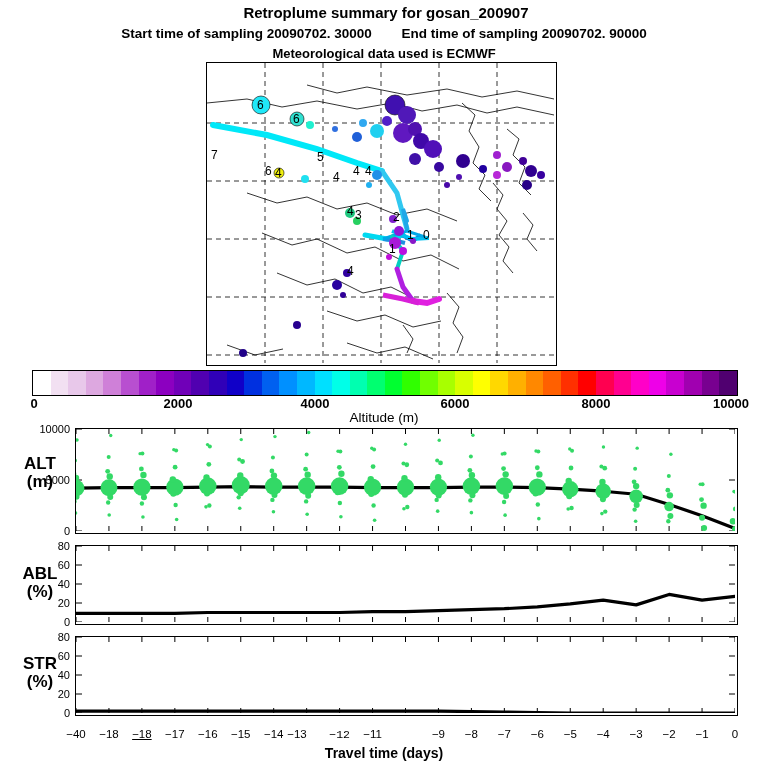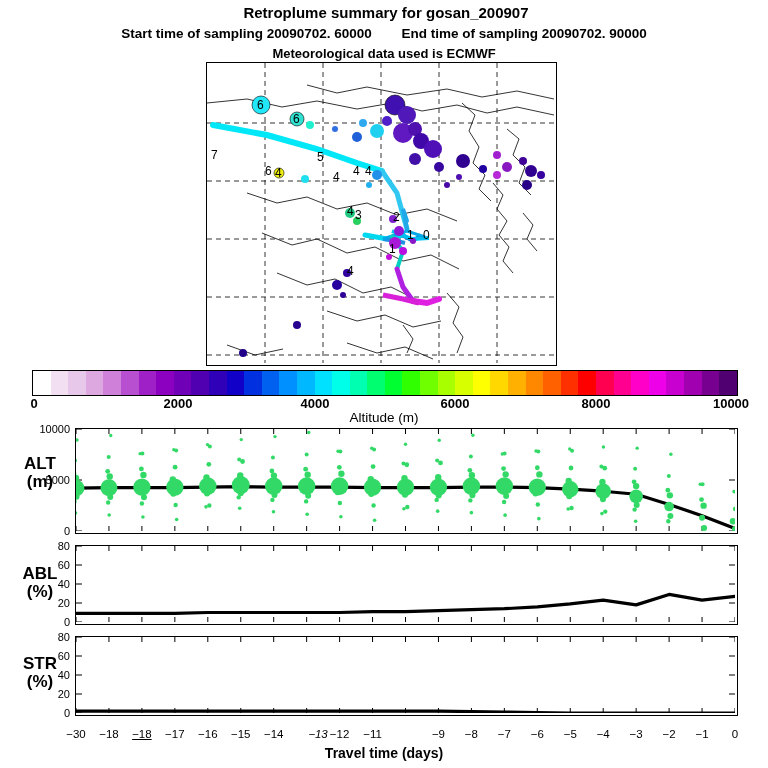--- a/index.html
+++ b/index.html
@@ -70,21 +70,21 @@
   .xaxis-title{
     position:absolute;left:0;right:0;top:745px;text-align:center;
     font-size:14px;font-weight:bold;
   }
 </style>
 </head>
 <body>
 
 <div class="title">Retroplume summary for gosan_200907</div>
 <div class="subtitle">
-  <span>Start time of sampling 20090702. 60000</span>
+  <span>Start time of sampling 20090702. 30000</span>
   <span class="gap"></span>
   <span>End time of sampling 20090702. 90000</span>
 </div>
 <div class="metline">Meteorological data used is ECMWF</div>
 
 <div id="map">
   <svg width="347" height="300" viewBox="0 0 347 300" xmlns="http://www.w3.org/2000/svg">
 
     <g fill="none" stroke="#000" stroke-width="0.8">
       <path d="M0,40 L40,36 L75,44 L110,38 L150,46 L185,40 L215,48 L250,42 L280,50 L310,44 L347,52"></path>
@@ -602,29 +602,29 @@
       <line x1="659" y1="38" x2="653" y2="38" stroke="#000" stroke-width="1"></line>
       <line x1="0" y1="19" x2="6" y2="19" stroke="#000" stroke-width="1"></line>
       <line x1="659" y1="19" x2="653" y2="19" stroke="#000" stroke-width="1"></line>
       <line x1="0" y1="0" x2="6" y2="0" stroke="#000" stroke-width="1"></line>
       <line x1="659" y1="0" x2="653" y2="0" stroke="#000" stroke-width="1"></line>
       <path d="M0.00,74.10 L32.95,74.10 L65.90,74.10 L98.85,74.10 L131.80,74.10 L164.75,74.10 L197.70,74.10 L230.65,74.10 L263.60,74.10 L296.55,74.10 L329.50,74.10 L362.45,74.10 L395.40,74.58 L428.35,75.05 L461.30,75.53 L494.25,76.00 L527.20,76.00 L560.15,76.00 L593.10,76.00 L626.05,76.00 L659.00,76.00" fill="none" stroke="#000000" stroke-width="3.2" stroke-linejoin="round" stroke-linecap="round"></path>
     </svg>
 </div>
 
 <div id="xticks">
-    <div class="xtick" style="left: 76px; top: 728px;">−30</div>
+    <div class="xtick" style="left: 76px; top: 728px;">−40</div>
     <div class="xtick" style="left: 108.95px; top: 728px;">−18</div>
     <div class="xtick" style="left: 141.9px; top: 728px; text-decoration: underline;">−18</div>
     <div class="xtick" style="left: 174.85px; top: 728px;">−17</div>
     <div class="xtick" style="left: 207.8px; top: 728px;">−16</div>
     <div class="xtick" style="left: 240.75px; top: 728px;">−15</div>
     <div class="xtick" style="left: 273.7px; top: 728px;">−14</div>
-    <div class="xtick" style="left: 318px; top: 728px; font-style: italic;">−13</div>
-    <div class="xtick" style="left: 339.6px; top: 728px;">−12</div>
+    <div class="xtick" style="left: 297px; top: 728px;">−13</div>
+    <div class="xtick" style="left: 339.6px; top: 728px; font-family: Liberation Mono, monospace;">−12</div>
     <div class="xtick" style="left: 372.55px; top: 728px;">−11</div>
     <div class="xtick" style="left: 405.5px; top: 768px; font-style: italic;">−10</div>
     <div class="xtick" style="left: 438.45px; top: 728px;">−9</div>
     <div class="xtick" style="left: 471.4px; top: 728px;">−8</div>
     <div class="xtick" style="left: 504.35px; top: 728px;">−7</div>
     <div class="xtick" style="left: 537.3px; top: 728px;">−6</div>
     <div class="xtick" style="left: 570.25px; top: 728px;">−5</div>
     <div class="xtick" style="left: 603.2px; top: 728px;">−4</div>
     <div class="xtick" style="left: 636.15px; top: 728px;">−3</div>
     <div class="xtick" style="left: 669.1px; top: 728px;">−2</div>

